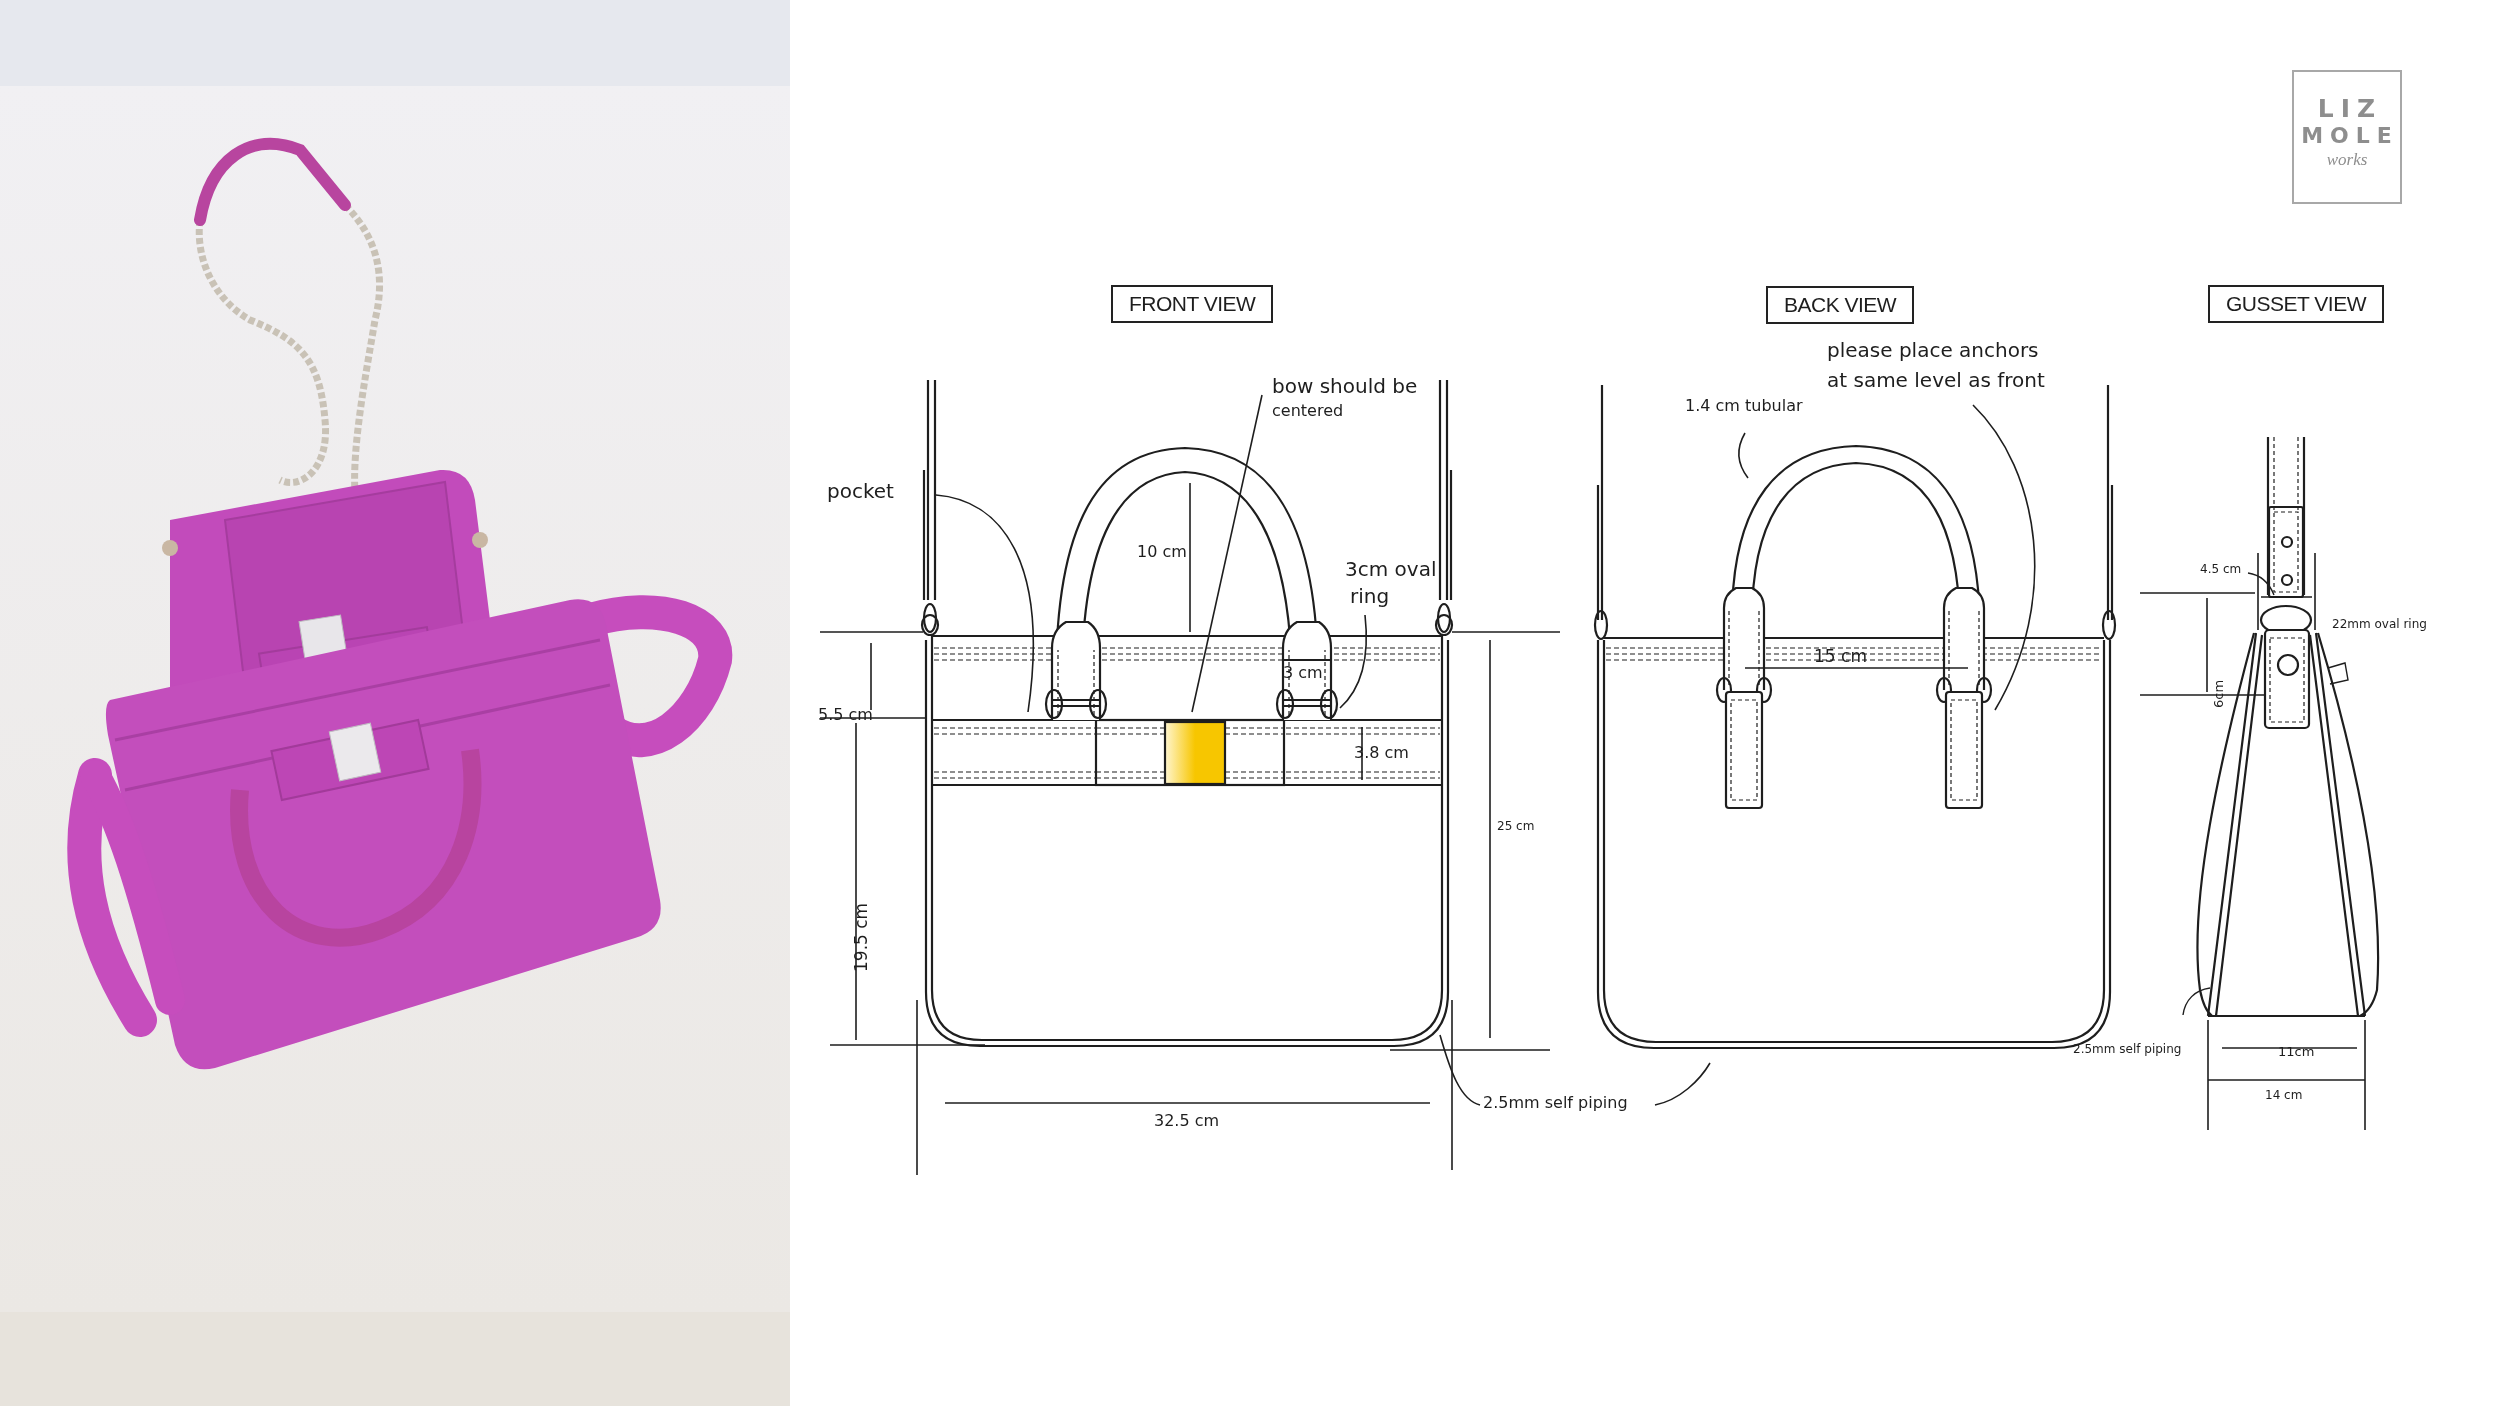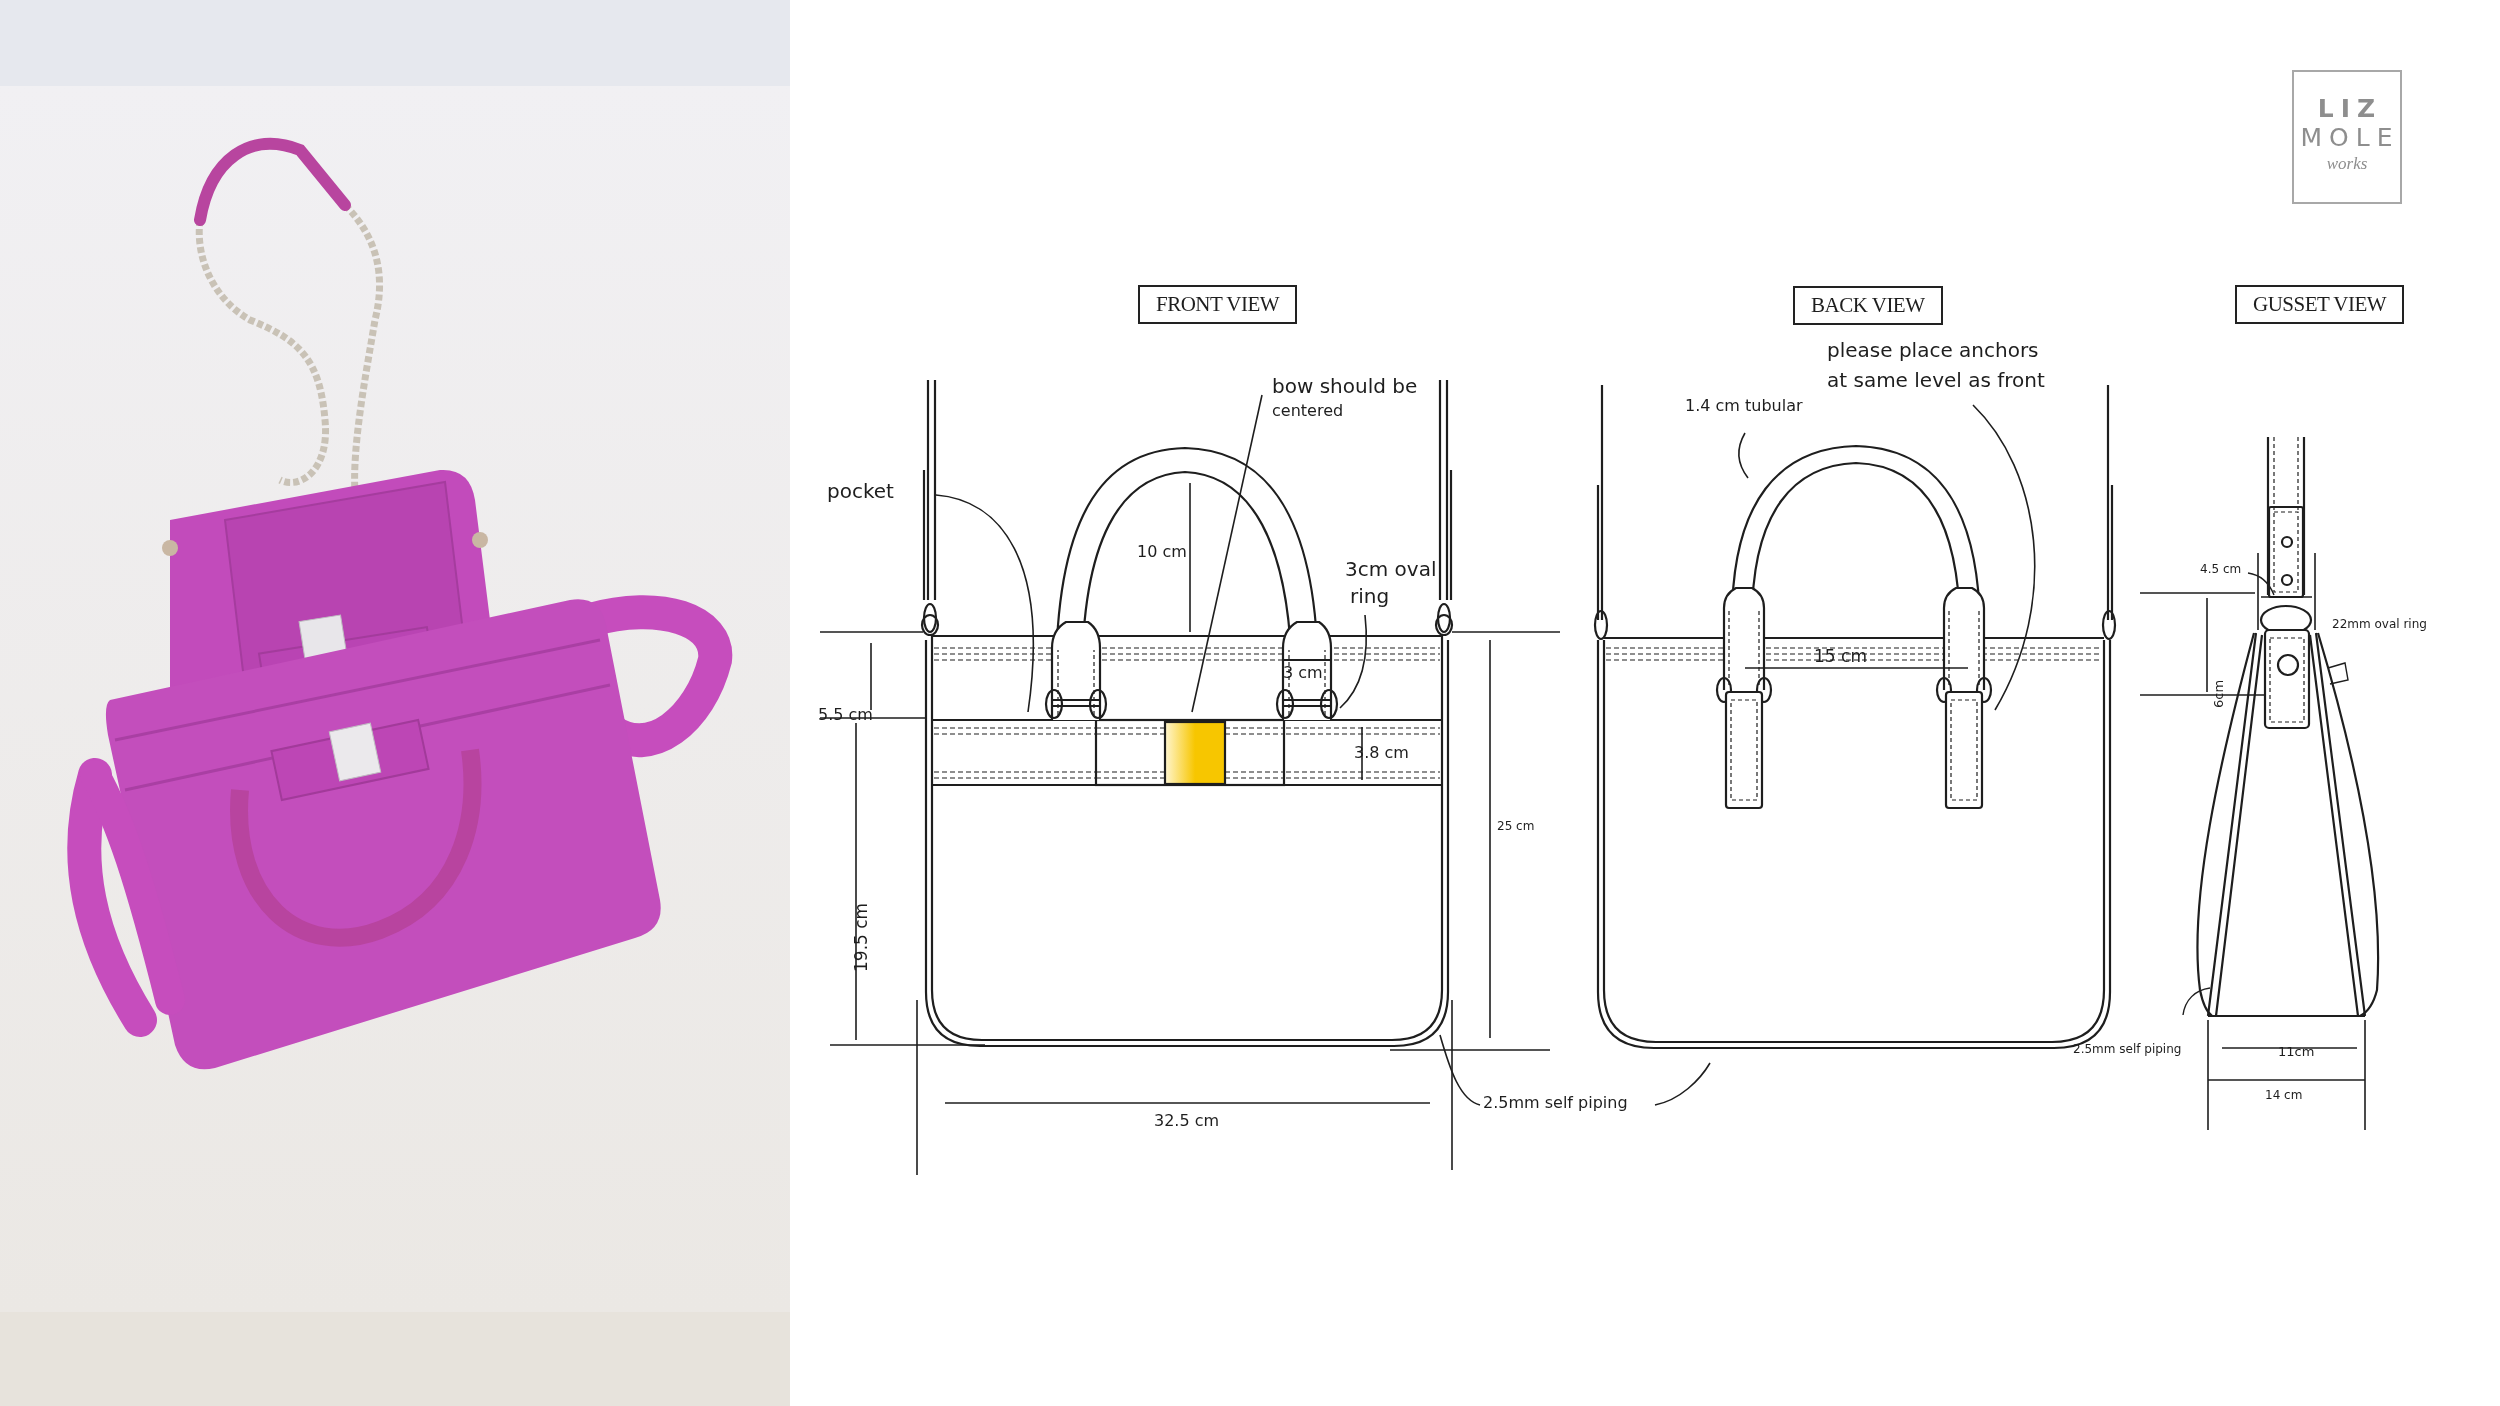--- a/index.html
+++ b/index.html
@@ -5,24 +5,24 @@
   html, body { margin:0; padding:0; background:#ffffff; }
   body { width:2500px; height:1406px; position:relative; overflow:hidden; font-family:"Liberation Sans", sans-serif; }
   .photo { position:absolute; left:0; top:0; width:790px; height:1406px; background:#efeef0; overflow:hidden; }
   .photo .band-top { position:absolute; left:0; top:0; width:790px; height:86px; background:#e6e8ee; }
   .photo .band-bot { position:absolute; left:0; top:1312px; width:790px; height:94px; background:#e7e3dc; }
   .photo .floor { position:absolute; left:0; top:86px; width:790px; height:1226px; background:linear-gradient(#f1f0f3, #ebe8e4); }
   .photo svg { position:absolute; left:0; top:0; }
   .sheet { position:absolute; left:790px; top:0; width:1710px; height:1406px; background:#ffffff; }
   .drawing { position:absolute; left:0; top:0; }
   .lbl { position:absolute; color:#1e1e1e; font-family:"DejaVu Sans", sans-serif; white-space:nowrap; line-height:1.15; }
-  .view-title { position:absolute; border:2px solid #222; color:#1e1e1e; font-family:Liberation Serif, serif; font-size:21px; padding:5px 16px; background:#fff; letter-spacing:-0.5px;margin-left:27px; }
+  .view-title { position:absolute; border:2px solid #222; color:#1e1e1e; font-family:Liberation Sans, sans-serif; font-size:21px; padding:5px 16px; background:#fff; letter-spacing:-0.5px; }
   .logo { position:absolute; left:2292px; top:70px; width:110px; height:134px; border:2px solid #a8a8a8; box-sizing:border-box; text-align:center; color:#8e8e8e; }
   .logo .l1 { font-family:"DejaVu Sans", sans-serif; font-size:25px; letter-spacing:7px; margin-top:22px; font-weight:bold; padding-left:6px; }
-  .logo .l2 { font-family:"DejaVu Sans", sans-serif; font-size:25px; letter-spacing:7px; font-weight:normal; padding-left:6px; }
+  .logo .l2 { font-family:"DejaVu Sans", sans-serif; font-size:22px; letter-spacing:7px; font-weight:bold; padding-left:6px; }
   .logo .l3 { font-family:Liberation Serif, serif; font-style:italic; font-size:17px; margin-top:2px; }
   .rot { transform:rotate(-90deg); transform-origin:left top; }
 </style>
 </head>
 <body>
 
 <div class="photo">
   <div class="band-top"></div>
   <div class="floor"></div>
   <div class="band-bot"></div>

